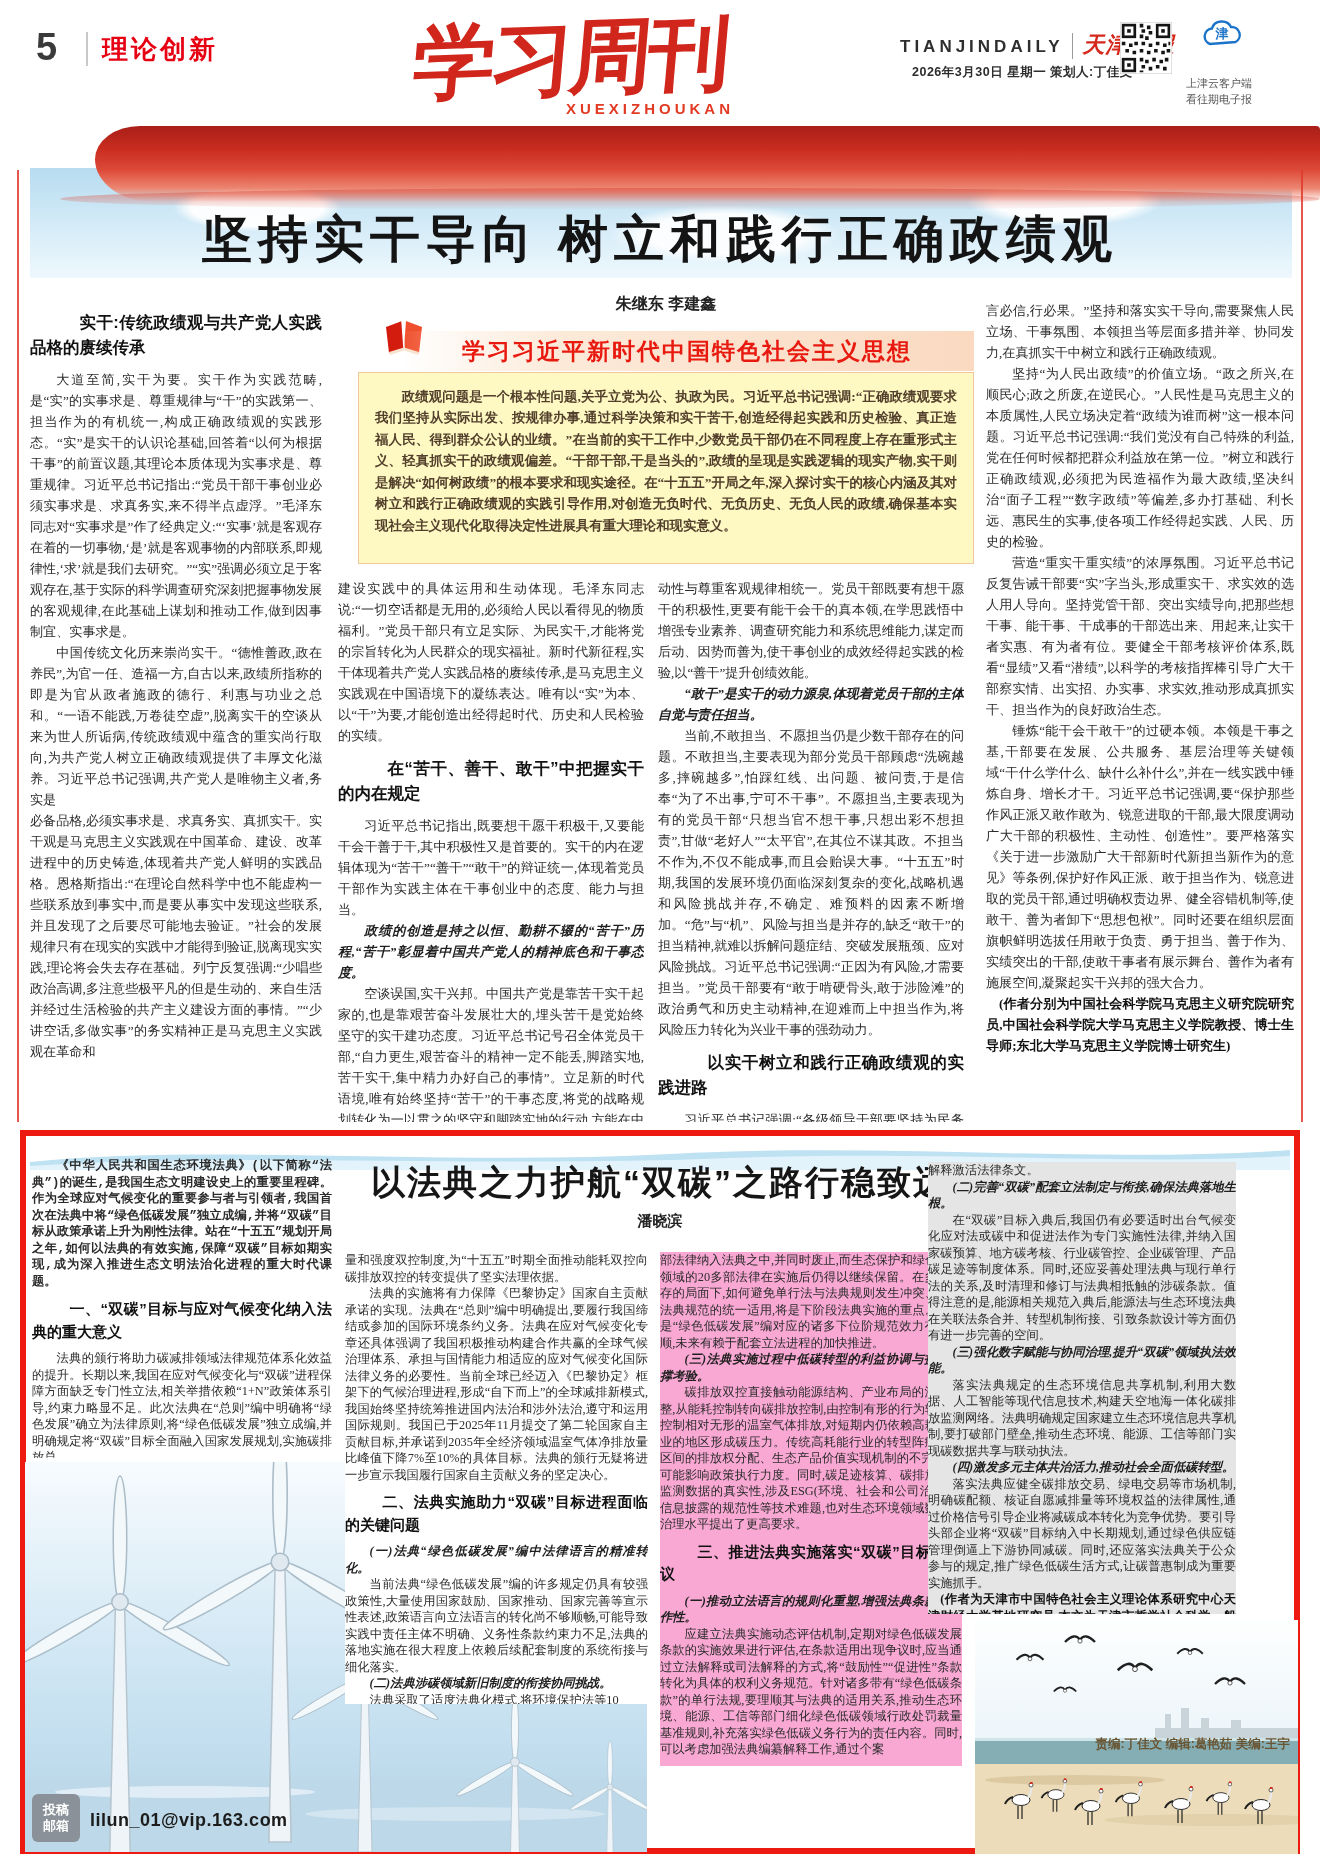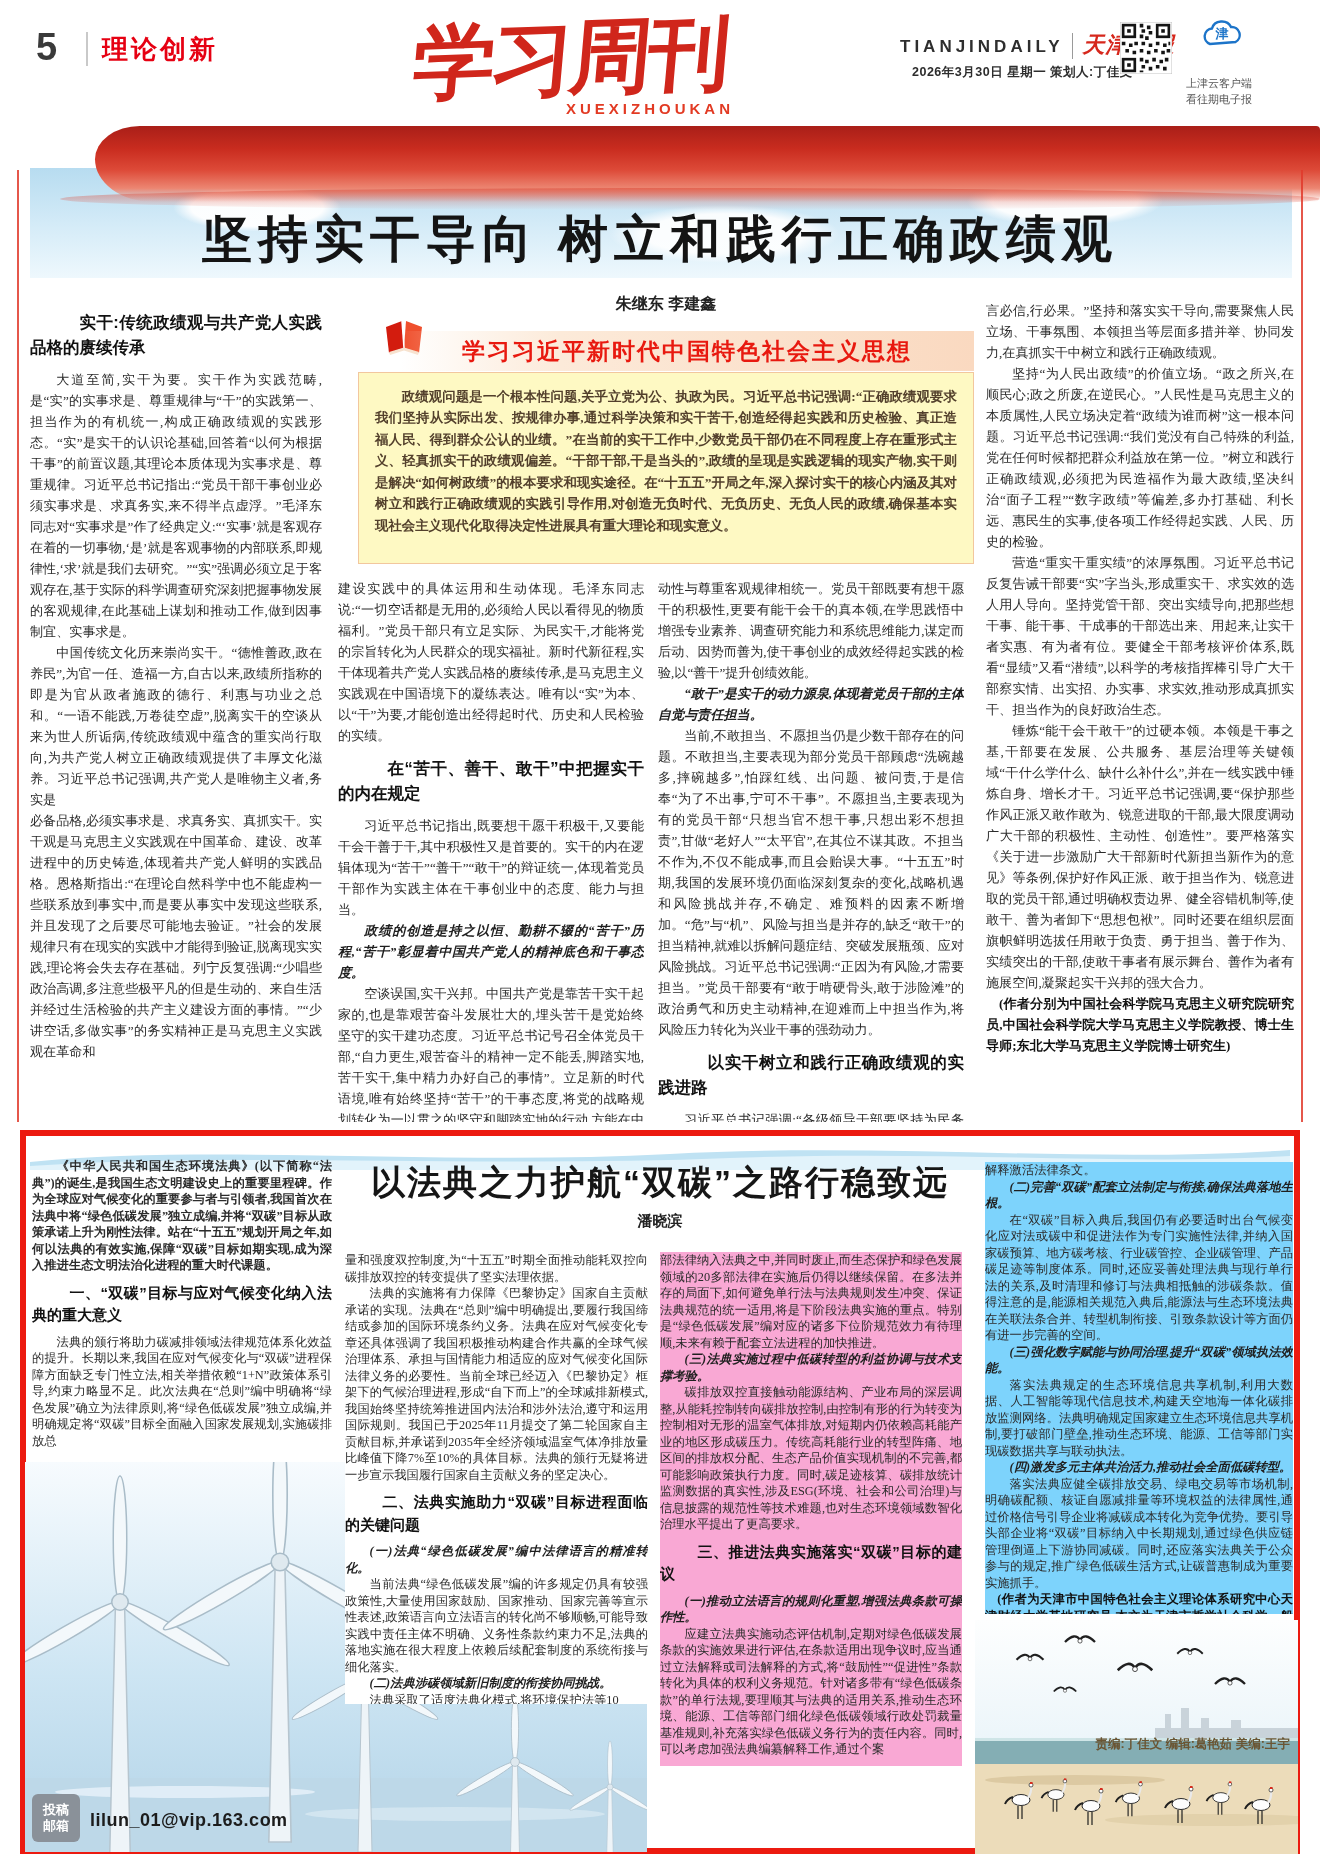--- a/index.html
+++ b/index.html
@@ -61,25 +61,25 @@
   
   .redbox{left:20px;top:1130px;width:1280px;height:724px;border:6px solid #ec1a10;box-sizing:border-box;background:#fff;}
   .wave{left:30px;top:1140px;}
   .a2head{left:340px;top:1160px;width:640px;text-align:center;
      font:900 34px "Liberation Sans",sans-serif;color:#161616;letter-spacing:2px;white-space:nowrap;}
   .a2by{left:340px;top:1212px;width:640px;text-align:center;font:700 15px "Liberation Sans",sans-serif;color:#222;}
   .bcol{position:absolute;font-size:12.3px;line-height:16.5px;text-align:justify;overflow:hidden;z-index:2;}
   .bcol .p{text-indent:2em;margin:0;}
   .bcol .p0{text-indent:0;margin:0;}
   .bhead{font:800 15px "Liberation Sans",sans-serif;color:#111;line-height:1.5;margin:8px 0 7px;text-indent:2.5em;}
-  .lead{font-weight:700;}
+  .lead{font-weight:700;font-family:Liberation Mono, monospace;}
   #b1{left:32px;top:1158px;width:300px;height:300px;}
   #b2{left:345px;top:1252px;width:303px;height:452px;background:#fff;}
   #b3{left:660px;top:1252px;width:302px;height:514px;background:#f9a8d4;}
-  #b4{left:985px;top:1162px;width:308px;height:452px;background:#7dd3fc;}
+  #b4{left:928px;top:1162px;width:308px;height:452px;background:#e5e5e5;}
   .photo{position:absolute;z-index:1;}
   
   .mailbox{left:32px;top:1794px;width:48px;height:48px;background:#8a9199;border-radius:6px;z-index:3;
      display:flex;flex-direction:column;align-items:center;justify-content:center;
      font:700 13px "Liberation Sans",sans-serif;color:#fff;line-height:1.25;}
   .mailaddr{left:90px;top:1810px;font:700 18px "Liberation Sans",sans-serif;color:#1c1c1c;z-index:3;letter-spacing:.5px;}
   .staff{left:700px;top:1736px;width:590px;text-align:right;z-index:3;
      font:700 12.5px "Liberation Sans",sans-serif;color:#6a5533;}
 </style>
 </head>

